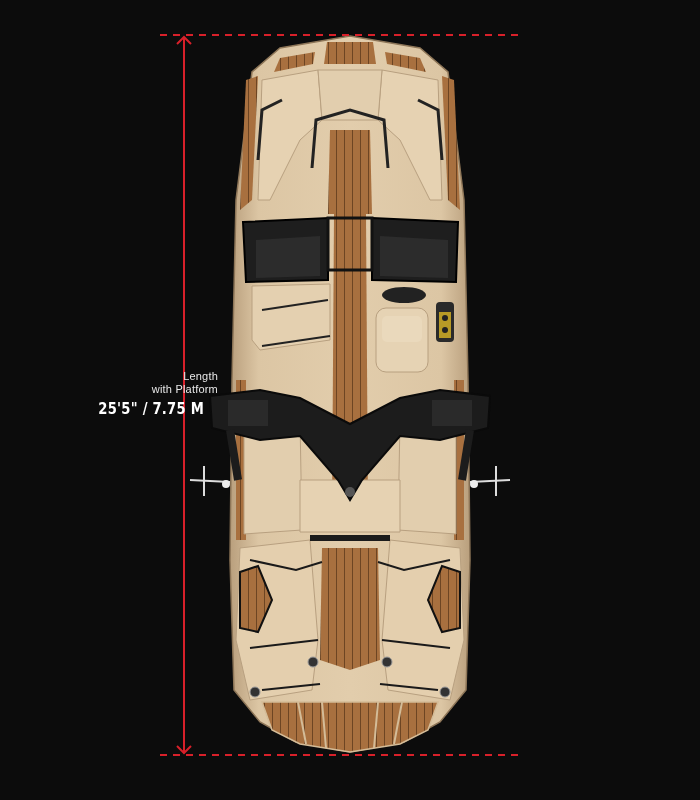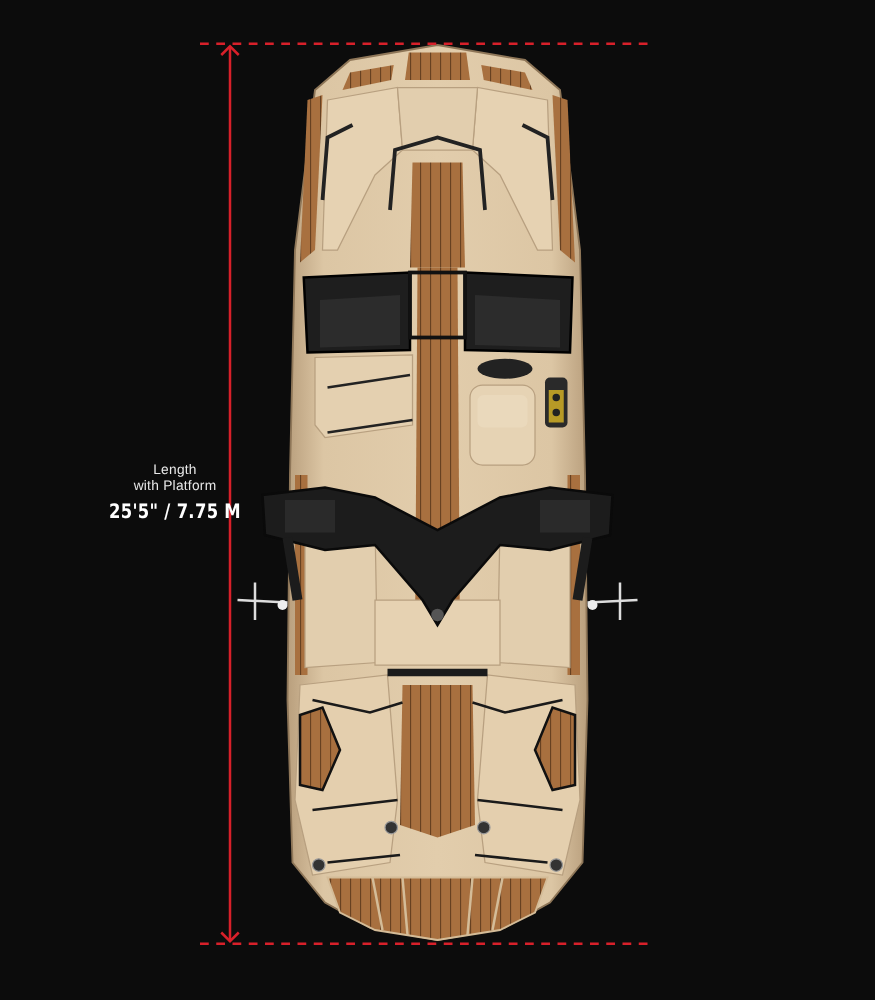--- a/index.html
+++ b/index.html
@@ -1,18 +1,18 @@
 <!DOCTYPE html>
 <html><head>
 <meta charset="utf-8">
 <style>
   html, body { margin:0; padding:0; background:#0c0c0c; }
   body { width:700px; height:800px; position:relative; overflow:hidden; font-family:"Liberation Sans", sans-serif; }
   .stage { position:absolute; left:0; top:0; width:700px; height:800px; }
-  .label-block { position:absolute; left:62px; top:370px; width:156px; text-align:center; color:#e8e8e8; }
+  .label-block { position:absolute; left:62px; top:370px; width:156px; text-align:right; color:#e8e8e8; }
   .label-line { font-size:11px; line-height:13px; letter-spacing:0.2px; }
   .label-value { font-family:"DejaVu Sans", sans-serif; font-size:16px; font-weight:bold; color:#ffffff; margin-top:3px; transform:scaleX(0.82); letter-spacing:0.3px; white-space:nowrap; }
   svg { position:absolute; left:0; top:0; }
 </style>
 </head>
 <body>
 
 <div class="stage">
 
   <svg width="700" height="800" viewBox="0 0 700 800">

